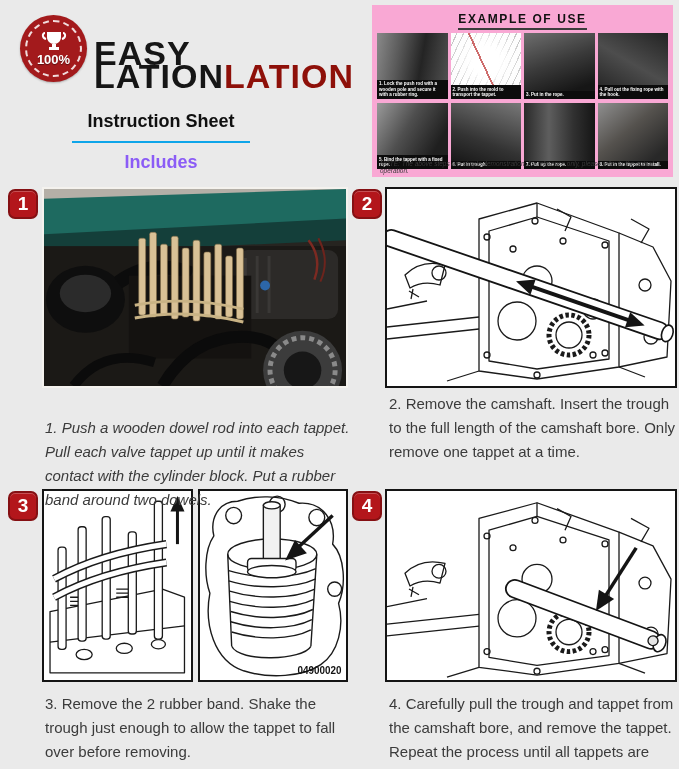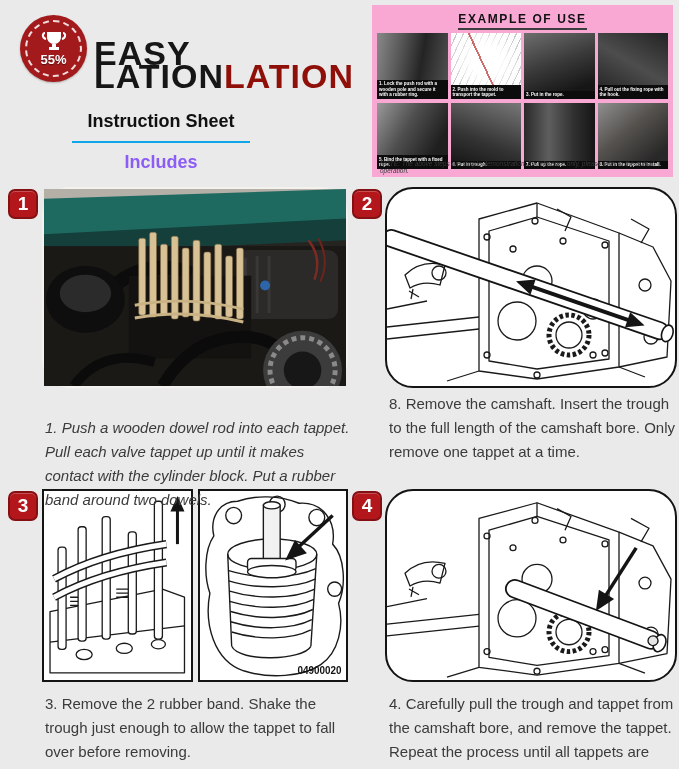--- a/index.html
+++ b/index.html
@@ -48,21 +48,21 @@
 
   
   .step-badge{position:absolute;width:30px;height:30px;border-radius:7px;background:#b3161b;
               border:2px solid #851013;color:#fff;font-weight:bold;font-size:19px;
               display:flex;align-items:center;justify-content:center;box-sizing:border-box;
               box-shadow:inset 0 1px 0 rgba(255,255,255,.25);}
   .pos-b1{left:8px;top:189px;} .pos-b2{left:352px;top:189px;}
   .pos-b3{left:8px;top:491px;} .pos-b4{left:352px;top:491px;}
 
   
-  .img-frame{position:absolute;box-sizing:border-box;border-radius:28px;}
+  .img-frame{position:absolute;box-sizing:border-box;}
   .img1{left:42px;top:187px;width:306px;height:201px;border:2px solid #f4f2ee;background:#23201c;}
   .img2{left:385px;top:187px;width:292px;height:201px;border:2px solid #141414;background:#fff;}
   .img3{left:42px;top:489px;width:306px;height:193px;display:flex;gap:5px;border:none;}
   .img3 .sub{flex:1;border:2px solid #141414;background:#fff;box-sizing:border-box;position:relative;}
   .img4{left:385px;top:489px;width:292px;height:193px;border:2px solid #141414;background:#fff;}
   .img-frame svg,.img3 .sub svg{display:block;width:100%;height:100%;}
   svg text{font-family:"Liberation Sans",sans-serif;}
 
   
   .caption{position:absolute;font-size:15px;line-height:24px;color:#3b3b3b;}
@@ -76,21 +76,21 @@
 
 <div class="page">
 
   <div class="hero-badge">
     <svg width="26" height="22" viewBox="0 0 26 22">
       <path d="M6,2 h14 v5 c0,4 -3,7 -7,7 c-4,0 -7,-3 -7,-7 Z" fill="#fff"></path>
       <path d="M4,3 c-3,0 -3,5 1,6 M22,3 c3,0 3,5 -1,6" stroke="#fff" stroke-width="2" fill="none"></path>
       <rect x="11" y="14" width="4" height="3" fill="#fff"></rect>
       <rect x="8" y="17" width="10" height="3" fill="#fff"></rect>
     </svg>
-    <span class="pct">55%</span>
+    <span class="pct">100%</span>
   </div>
   <div class="title-1">EASY</div>
   <div class="title-2"><span class="t-dark">LATION</span><span class="t-red">LATION</span></div>
   <div class="subhead">
     <span class="sheet">Instruction Sheet</span>
     <span class="includes">Includes</span>
   </div>
 
   <div class="example">
     <div class="example-title"><span>EXAMPLE OF USE</span></div>
@@ -301,17 +301,17 @@
         <circle cx="271" cy="126" r="5" fill="#e6e6e6" stroke="#141414" stroke-width="1.3"></circle>
       </g>
       <g transform="rotate(32 228 92)">
         <line x1="228" y1="52" x2="228" y2="112" stroke="#141414" stroke-width="3.5"></line>
         <polygon points="228,128 219,108 237,108" fill="#141414"></polygon>
       </g>
     </svg>
   </div>
 
   <div class="caption cap1">1. Push a wooden dowel rod into each tappet. Pull each valve tappet up until it makes contact with the cylinder block. Put a rubber band around two dowels.</div>
-  <div class="caption cap2">8. Remove the camshaft. Insert the trough to the full length of the camshaft bore. Only remove one tappet at a time.</div>
+  <div class="caption cap2">2. Remove the camshaft. Insert the trough to the full length of the camshaft bore. Only remove one tappet at a time.</div>
   <div class="caption cap3">3. Remove the 2 rubber band. Shake the trough just enough to allow the tappet to fall over before removing.</div>
   <div class="caption cap4">4. Carefully pull the trough and tappet from the camshaft bore, and remove the tappet. Repeat the process until all tappets are removed.</div>
 
 </div>
 
 </body></html>

